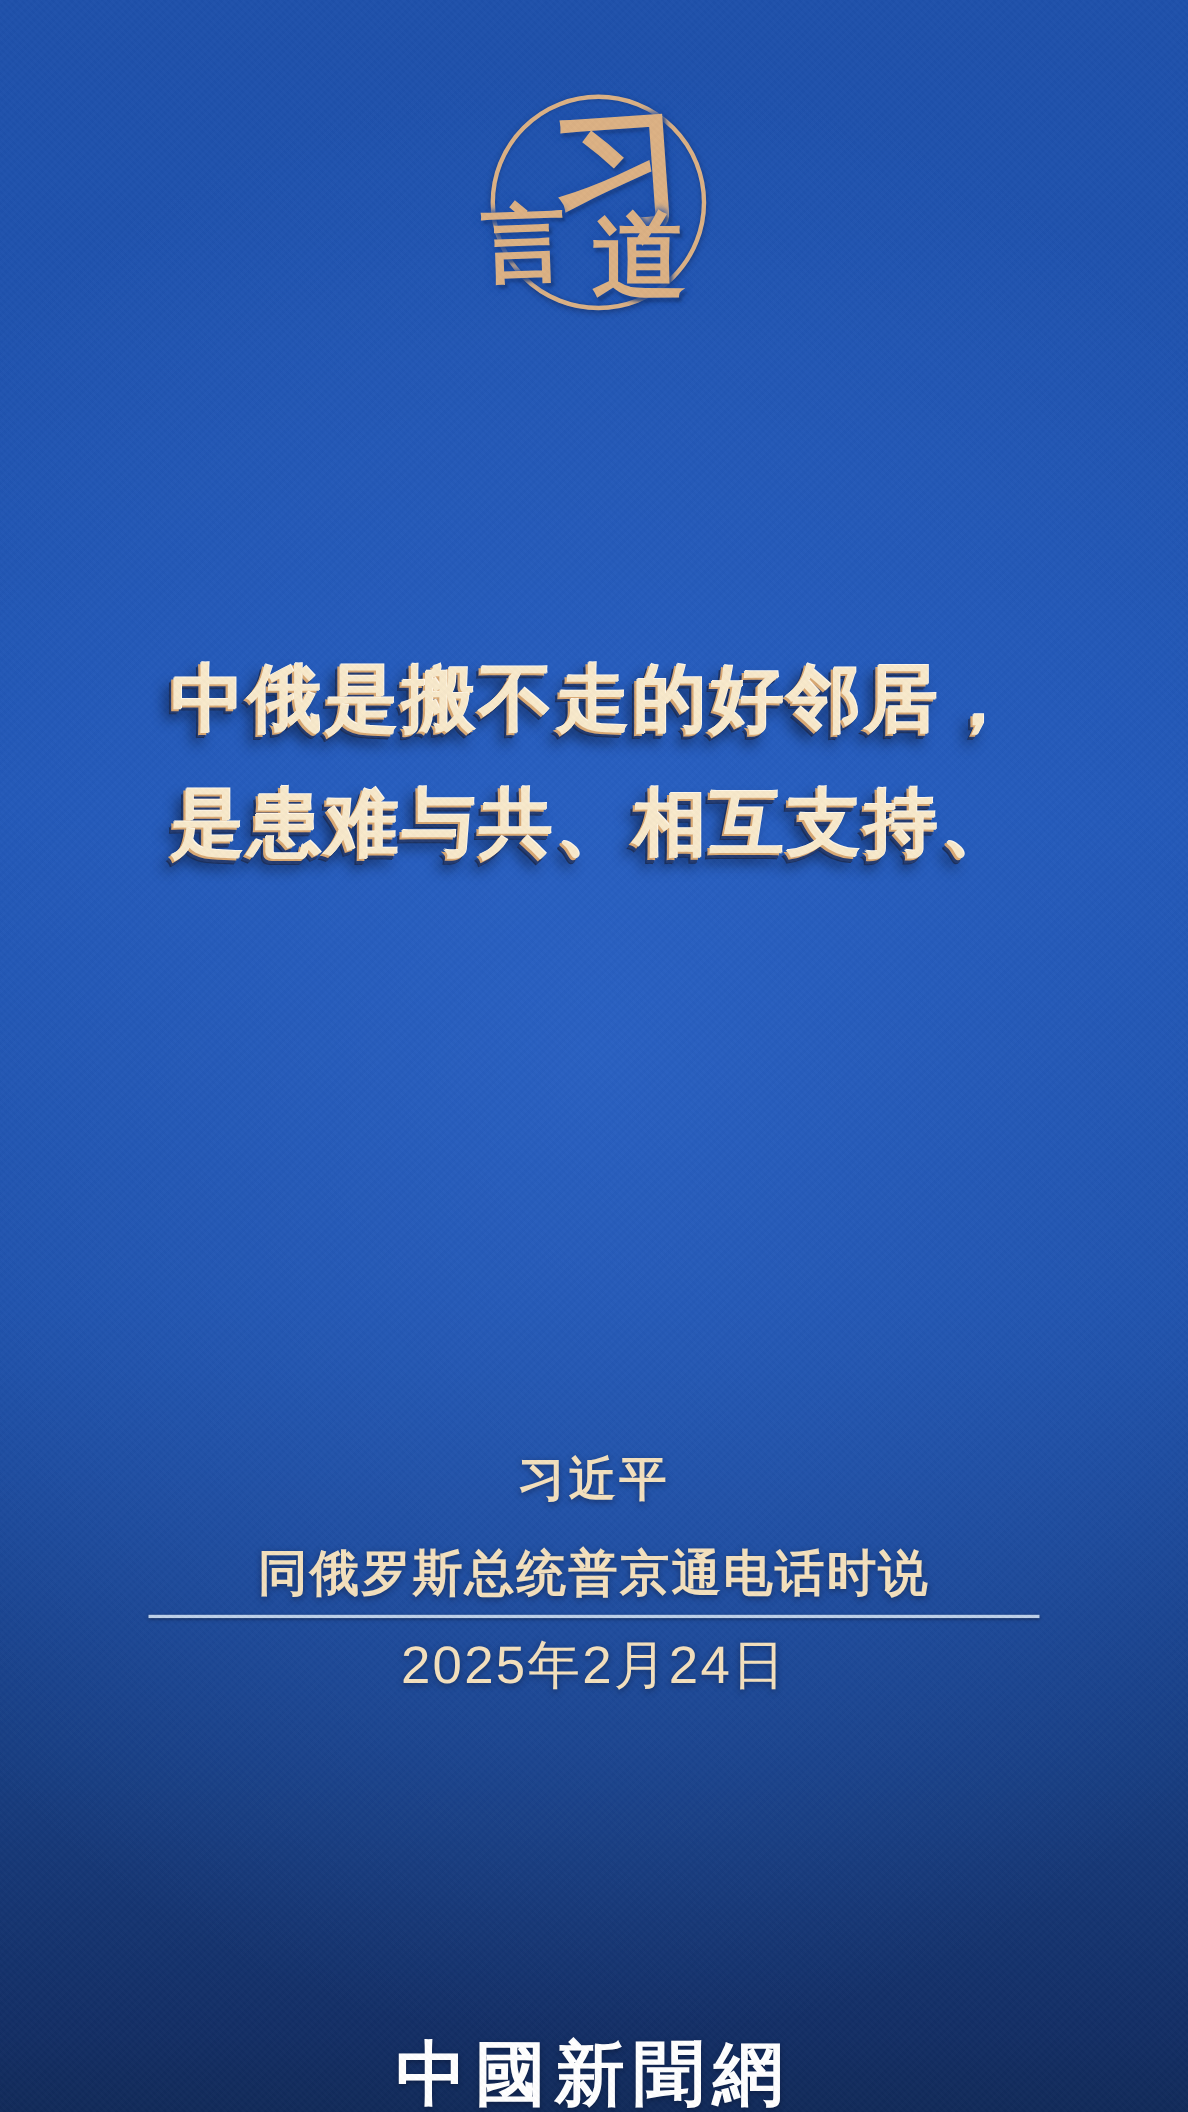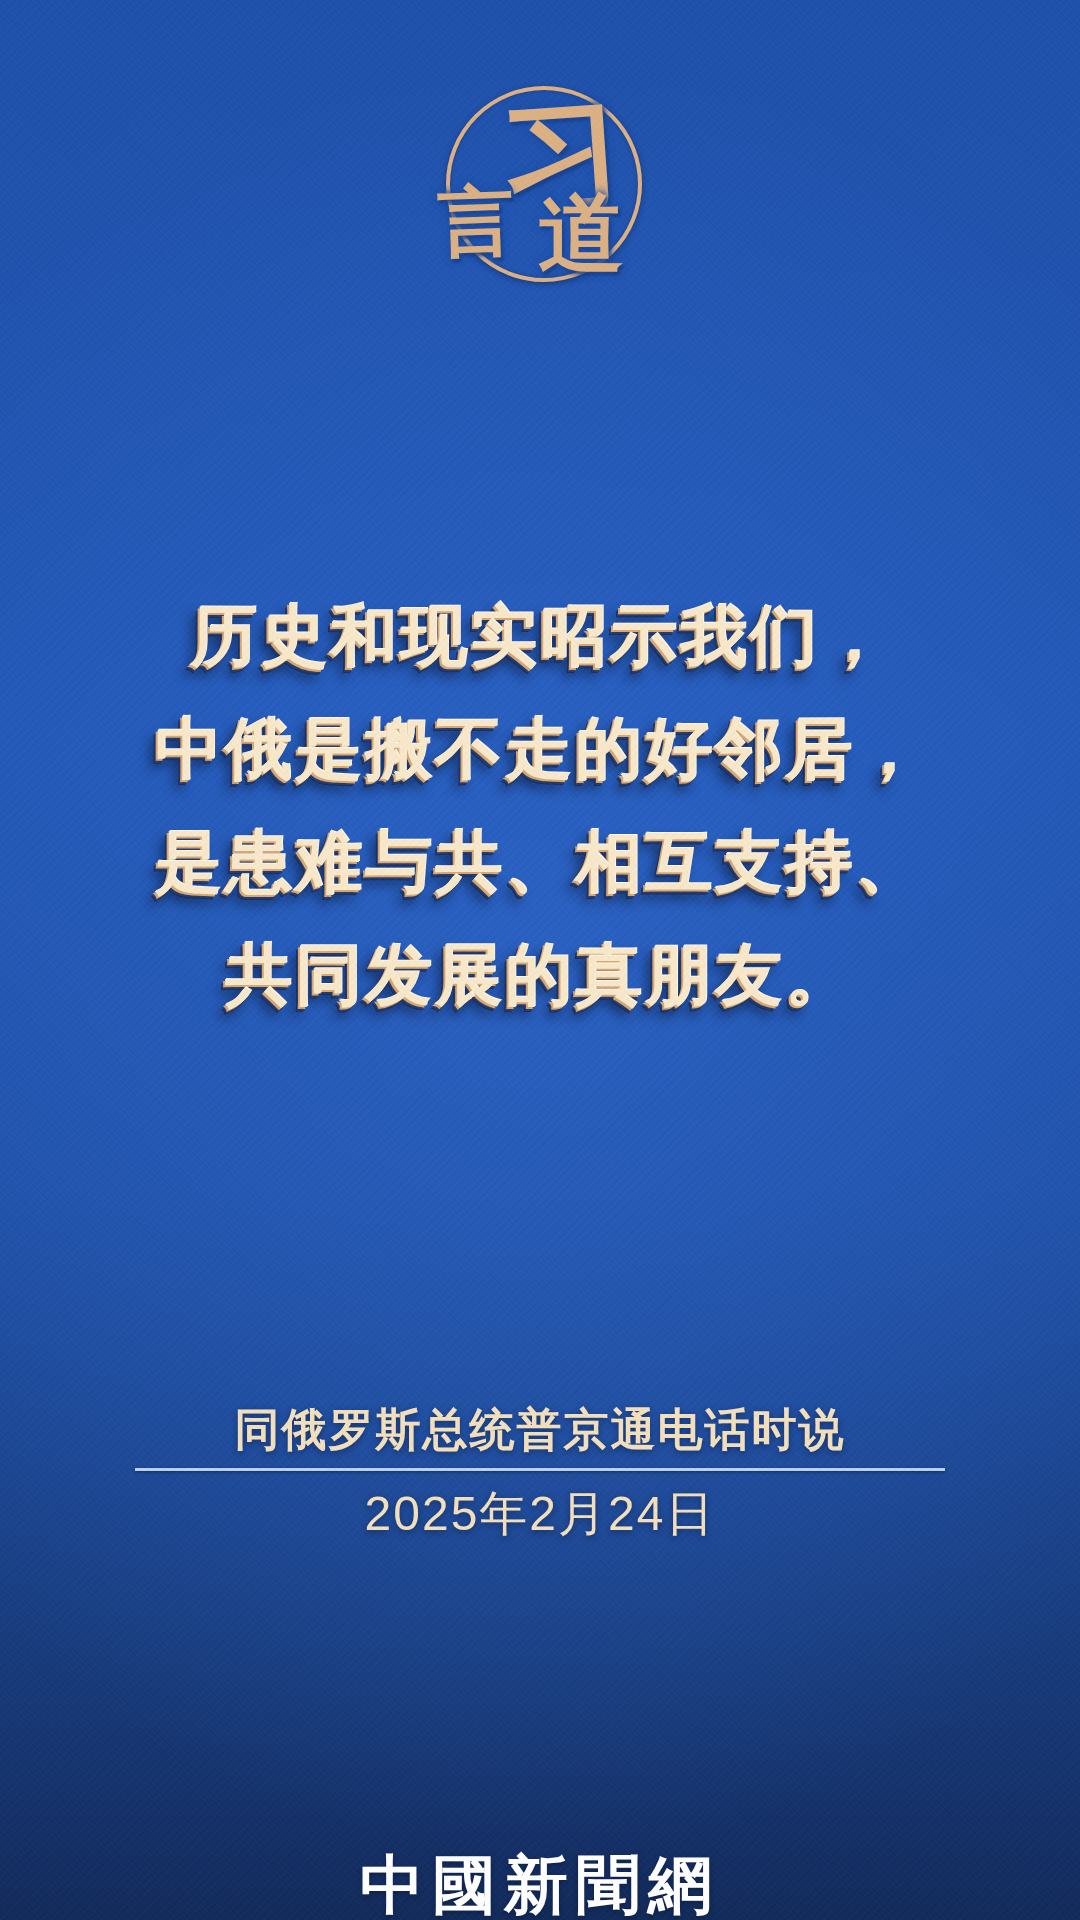--- a/index.html
+++ b/index.html
@@ -72,25 +72,24 @@
 <div class="poster">
 
   <div class="brand">
     <div class="ring"></div>
     <div class="seal-char seal-xi">习</div>
     <div class="seal-char seal-yan">言</div>
     <div class="seal-char seal-dao">道</div>
   </div>
 
   <div class="abs centered quote">
-    <div class="qline">历史和现实昭示我们，</div>
     <div class="qline">中俄是搬不走的好邻居，</div>
     <div class="qline">是患难与共、相互支持、</div>
-    <div class="qline">共同发展的真朋友。</div>
   </div>
 
+  <div class="abs centered speaker">习近平</div>
   <div class="abs centered context">同俄罗斯总统普京通电话时说</div>
   <div class="abs divider"></div>
   <div class="abs centered date">2025年2月24日</div>
 
   <div class="abs centered site-name">中國新聞網</div>
 
 </div>
 
 </body></html>

